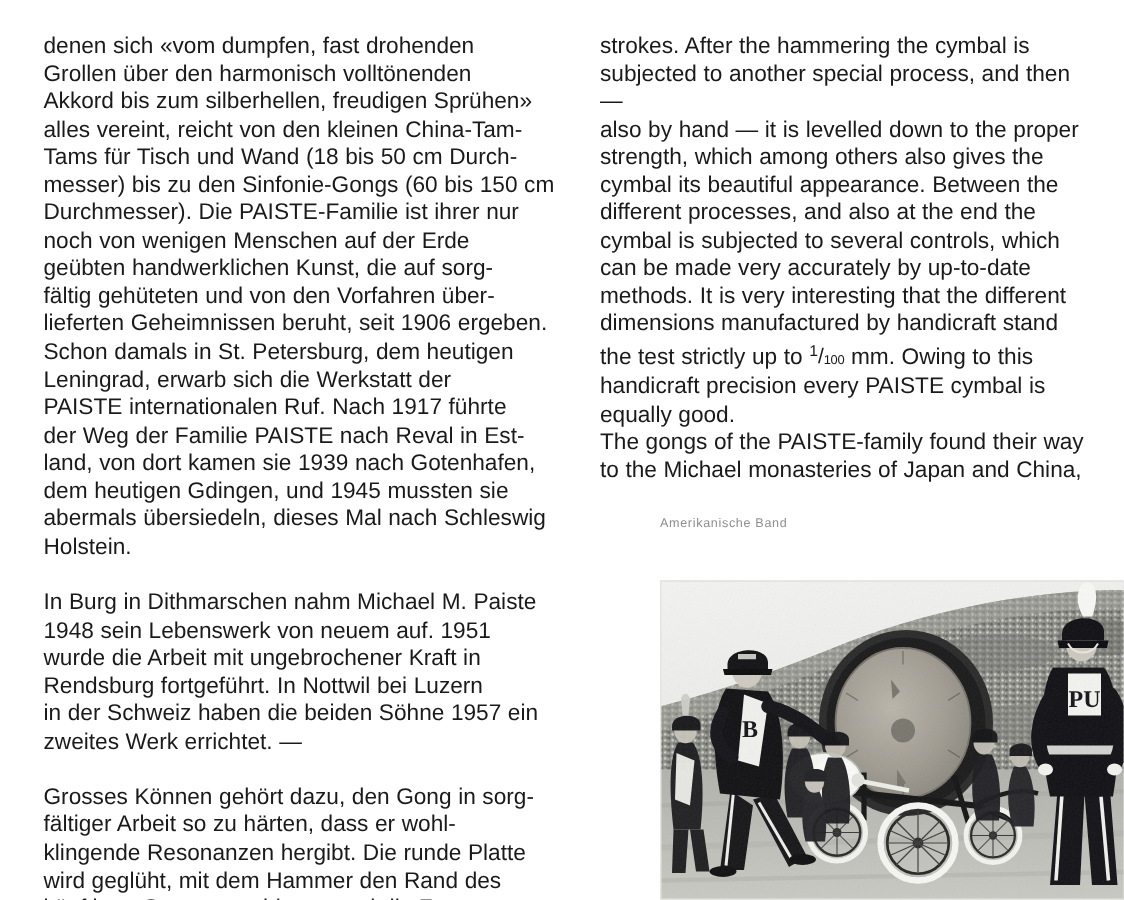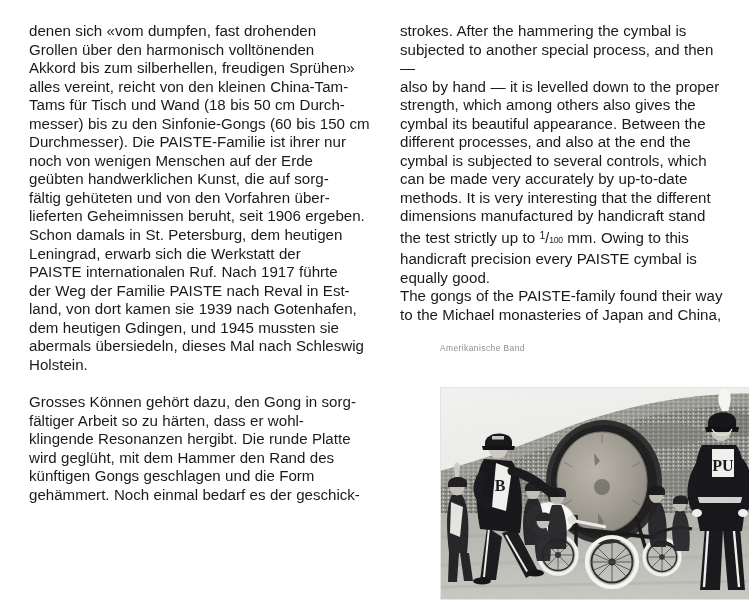--- a/index.html
+++ b/index.html
@@ -113,20 +113,26 @@
 fältig gehüteten und von den Vorfahren über-
 lieferten Geheimnissen beruht, seit 1906 ergeben.
 Schon damals in St. Petersburg, dem heutigen
 Leningrad, erwarb sich die Werkstatt der
 PAISTE internationalen Ruf. Nach 1917 führte
 der Weg der Familie PAISTE nach Reval in Est-
 land, von dort kamen sie 1939 nach Gotenhafen,
 dem heutigen Gdingen, und 1945 mussten sie
 abermals übersiedeln, dieses Mal nach Schleswig
 Holstein.</p>
+    <p class="para">In Burg in Dithmarschen nahm Michael M. Paiste
+1948 sein Lebenswerk von neuem auf. 1951
+wurde die Arbeit mit ungebrochener Kraft in
+Rendsburg fortgeführt. In Nottwil bei Luzern
+in der Schweiz haben die beiden Söhne 1957 ein
+zweites Werk errichtet. —</p>
     <p class="para">Grosses Können gehört dazu, den Gong in sorg-
 fältiger Arbeit so zu härten, dass er wohl-
 klingende Resonanzen hergibt. Die runde Platte
 wird geglüht, mit dem Hammer den Rand des
 künftigen Gongs geschlagen und die Form
 gehämmert. Noch einmal bedarf es der geschick-</p>
   </div>
 
   <div class="col col-right">
     <p class="para"><span>strokes. After the hammering the cymbal is

